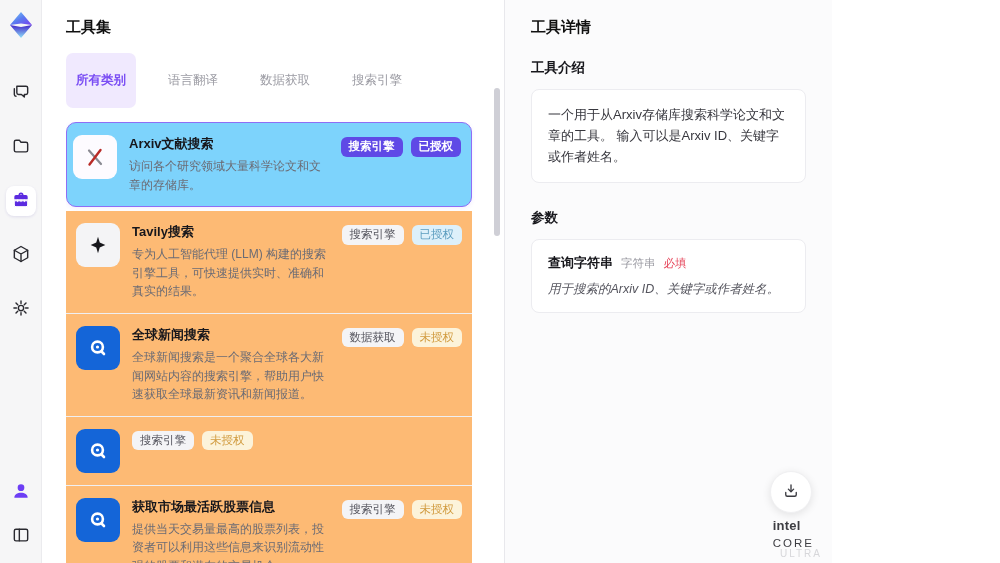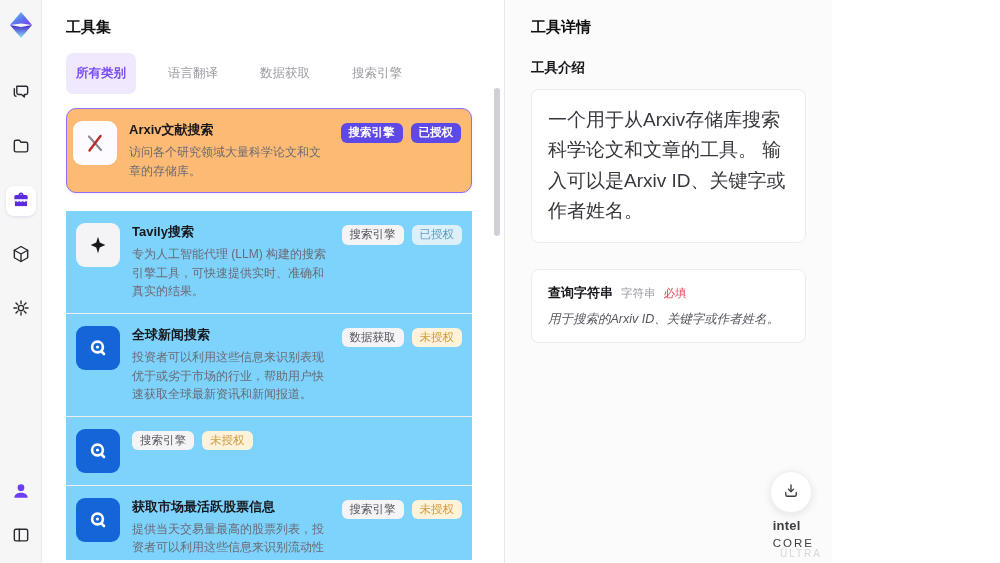--- a/index.html
+++ b/index.html
@@ -16,27 +16,27 @@
               border:none; background:transparent; border-radius:8px; cursor:pointer; color:#2a2a30; }
   .rail-btn.active { background:#ffffff; box-shadow:0 1px 3px rgba(60,40,160,.12); color:#5b2be0; }
   .rail-spacer { flex:1; }
   .rail-bottom { display:flex; flex-direction:column; gap:14px; align-items:center; padding-bottom:2px; }
 
   
   .list-panel { width:463px; flex:0 0 463px; background:#fff; padding:18px 22px 0 24px;
                 position:relative; border-right:1px solid #e8e8ec; }
   .page-title { font-size:15px; font-weight:bold; color:#111; margin-bottom:16px; }
   .tabs { display:flex; gap:22px; align-items:center; margin-bottom:14px; }
-  .tab { font-size:12.5px; color:#9b9ba3; padding:12px 10px; border-radius:7px; cursor:pointer; white-space:nowrap; }
+  .tab { font-size:12.5px; color:#9b9ba3; padding:19px 10px; border-radius:7px; cursor:pointer; white-space:nowrap; }
   .tab.active { background:#f0e9fe; color:#7a4df4; font-weight:bold; }
   .tool-list { height:452px; overflow:hidden; padding-right:10px; }
   .tool-item { display:flex; gap:12px; padding:12px 10px; border-bottom:1px solid #efeff2;
-               align-items:flex-start; cursor:pointer; background:#7dd3fc; }
-  .tool-item.selected { border:1.5px solid #8f6ef5; background:#fdba74; border-radius:10px;
-                        box-shadow:0 1px 4px rgba(122,77,244,.10); margin-bottom:18px;padding-left:6px; }
+               align-items:flex-start; cursor:pointer; background:#fdba74; }
+  .tool-item.selected { border:1.5px solid #8f6ef5; background:#7dd3fc; border-radius:10px;
+                        box-shadow:0 1px 4px rgba(122,77,244,.10); margin-bottom:4px;padding-left:6px; }
   .tool-icon { width:44px; height:44px; border-radius:9px; background:#f4f4f6; flex:0 0 44px;
                display:flex; align-items:center; justify-content:center; }
   .tool-item.selected .tool-icon { background:#fdfbff; }
   .tool-icon.blue { background:#1465d8; }
   .tool-body { flex:1; min-width:0; }
   .tool-name { font-size:13px; font-weight:bold; color:#17171c; margin-bottom:4px; }
   .tool-desc { font-size:12px; color:#6b6b74; line-height:1.55; }
   .tool-badges { display:flex; gap:8px; flex:0 0 auto; padding-top:2px; }
   .badge { font-size:11.5px; padding:4px 8px; border-radius:6px; white-space:nowrap; line-height:1; }
   .badge.cat-gray  { background:#f4f4f6; color:#55555e; }
@@ -45,21 +45,21 @@
   .badge.auth-blue { background:#ddf0fa; color:#5c9dbf; }
   .badge.auth-yellow{ background:#fcf3da; color:#d19b3f; }
   .scrollbar { position:absolute; top:88px; right:4px; width:6px; height:452px; }
   .scrollbar .thumb { width:6px; height:148px; background:#cfcfd6; border-radius:3px; }
 
   
   .detail-panel { flex:1; background:#fbfbfc; padding:18px 26px; position:relative; }
   .detail-title { font-size:15px; font-weight:bold; color:#111; margin-bottom:22px; }
   .section-h { font-size:13.5px; font-weight:bold; color:#17171c; margin-bottom:12px; }
   .intro-box { background:#fff; border:1px solid #ececf0; border-radius:8px;
-               padding:15px 16px; font-size:19px; color:#37373e; margin-bottom:26px; line-height:1.6; }
+               padding:15px 16px; font-size:13px; color:#37373e; margin-bottom:26px; line-height:1.6; }
   .param-card { background:#fff; border:1px solid #ececf0; border-radius:8px; padding:14px 16px; }
   .param-head { display:flex; align-items:baseline; gap:8px; margin-bottom:9px; }
   .p-name { font-size:13px; font-weight:bold; color:#17171c; }
   .p-type { font-size:11.5px; color:#9a9aa2; }
   .p-req  { font-size:11.5px; color:#e6455a; }
   .p-desc { font-size:12.5px; color:#55555e;font-style:italic; }
 
   .fab { position:absolute; right:20px; bottom:50px; width:42px; height:42px; border-radius:50%;
          background:#fff; border:1px solid #f0f0f2; box-shadow:0 2px 8px rgba(0,0,0,.10);
          display:flex; align-items:center; justify-content:center; cursor:pointer; color:#3a3a40; }
@@ -182,21 +182,21 @@
         <div class="tool-item">
           <div class="tool-icon blue">
             <svg viewBox="0 0 24 24" width="24" height="24" fill="none">
               <circle cx="11.5" cy="11" r="5.4" stroke="#fff" stroke-width="2.6"></circle>
               <circle cx="11.5" cy="11" r="1.6" fill="#fff"></circle>
               <path d="M15.5 15.5 18 18" stroke="#fff" stroke-width="2.6" stroke-linecap="round"></path>
             </svg>
           </div>
           <div class="tool-body">
             <div class="tool-name">全球新闻搜索</div>
-            <div class="tool-desc">投资者可以利用这些信息来识别表现优于或劣于市场的行业，帮助用户快速获取全球最新资讯和新闻报道。</div>
+            <div class="tool-desc">全球新闻搜索是一个聚合全球各大新闻网站内容的搜索引擎，帮助用户快速获取全球最新资讯和新闻报道。</div>
           </div>
           <div class="tool-badges">
             <span class="badge cat-gray">数据获取</span>
             <span class="badge auth-yellow">未授权</span>
           </div>
         </div>
         <div class="tool-item">
           <div class="tool-icon blue">
             <svg viewBox="0 0 24 24" width="24" height="24" fill="none">
               <circle cx="11.5" cy="11" r="5.4" stroke="#fff" stroke-width="2.6"></circle>
@@ -231,20 +231,21 @@
         <div class="thumb"></div>
       </div>
   </section>
 
   <section class="detail-panel">
     <h2 class="detail-title">工具详情</h2>
     <h3 class="section-h">工具介绍</h3>
     <div class="intro-box">
       <p>一个用于从Arxiv存储库搜索科学论文和文章的工具。 输入可以是Arxiv ID、关键字或作者姓名。</p>
     </div>
+    <h3 class="section-h">参数</h3>
     <div class="param-card">
       <div class="param-head">
         <span class="p-name">查询字符串</span>
         <span class="p-type">字符串</span>
         <span class="p-req">必填</span>
       </div>
       <p class="p-desc">用于搜索的Arxiv ID、关键字或作者姓名。</p>
     </div>
 
     <button class="fab">

